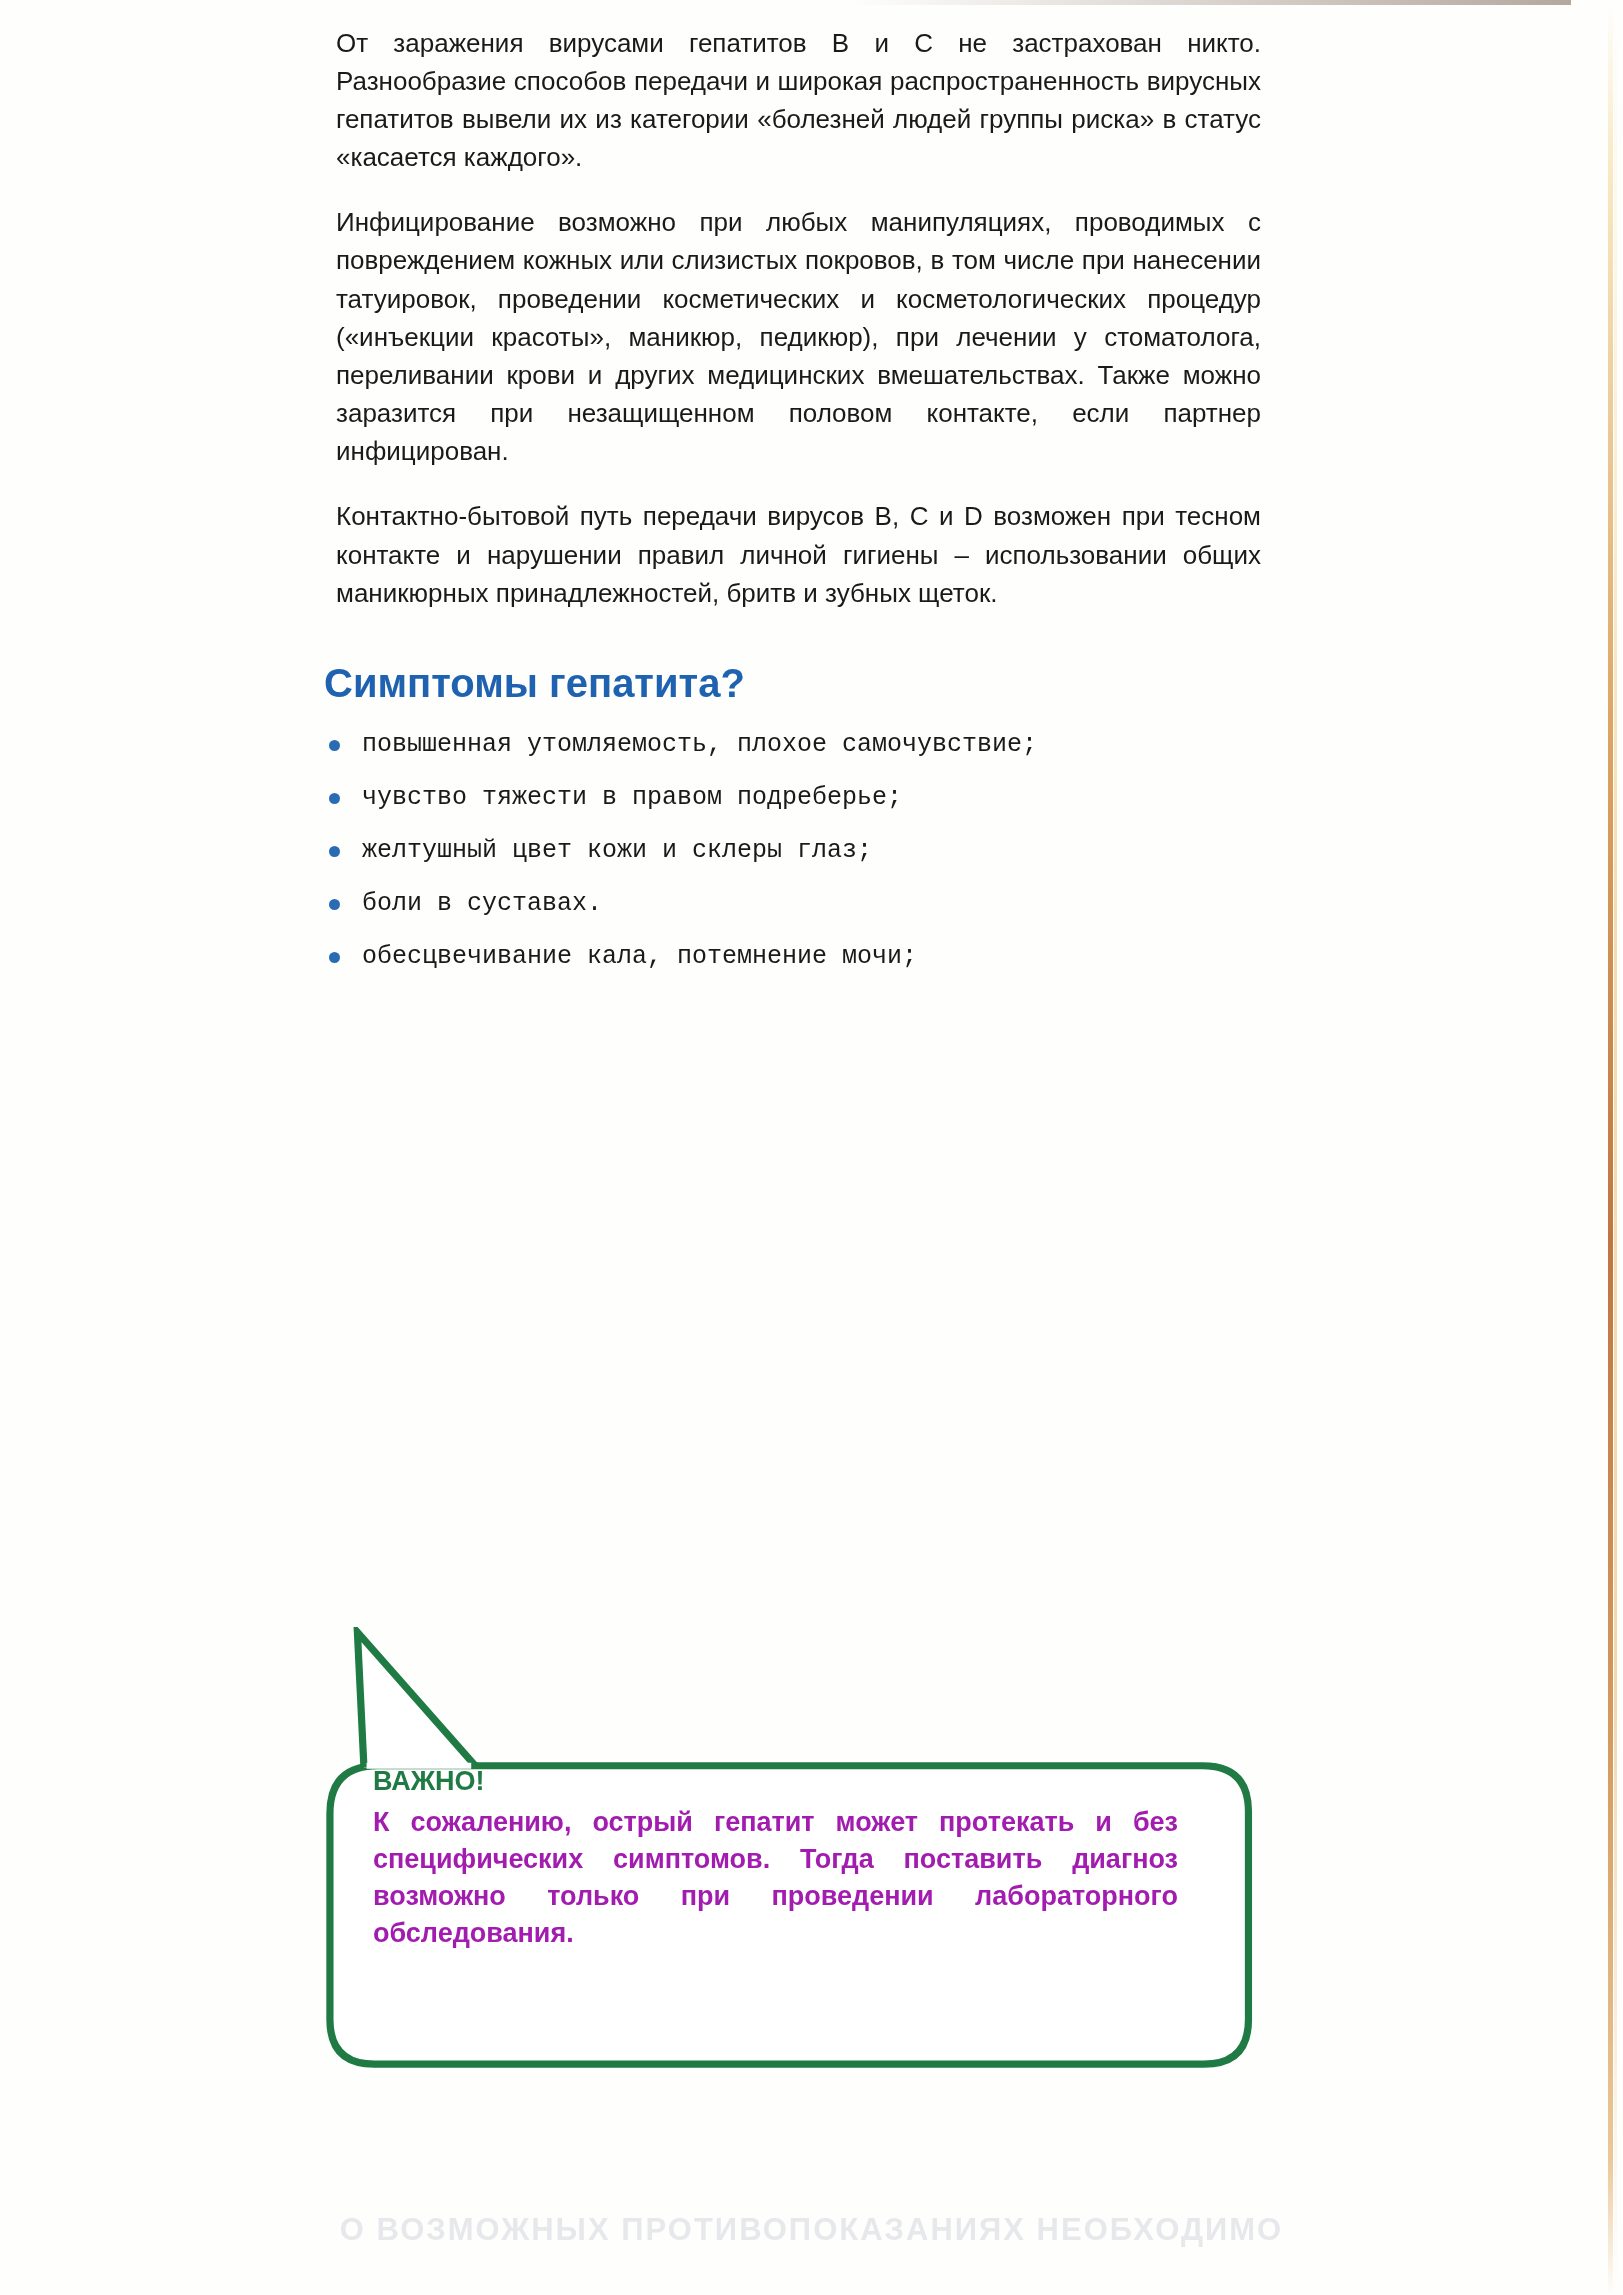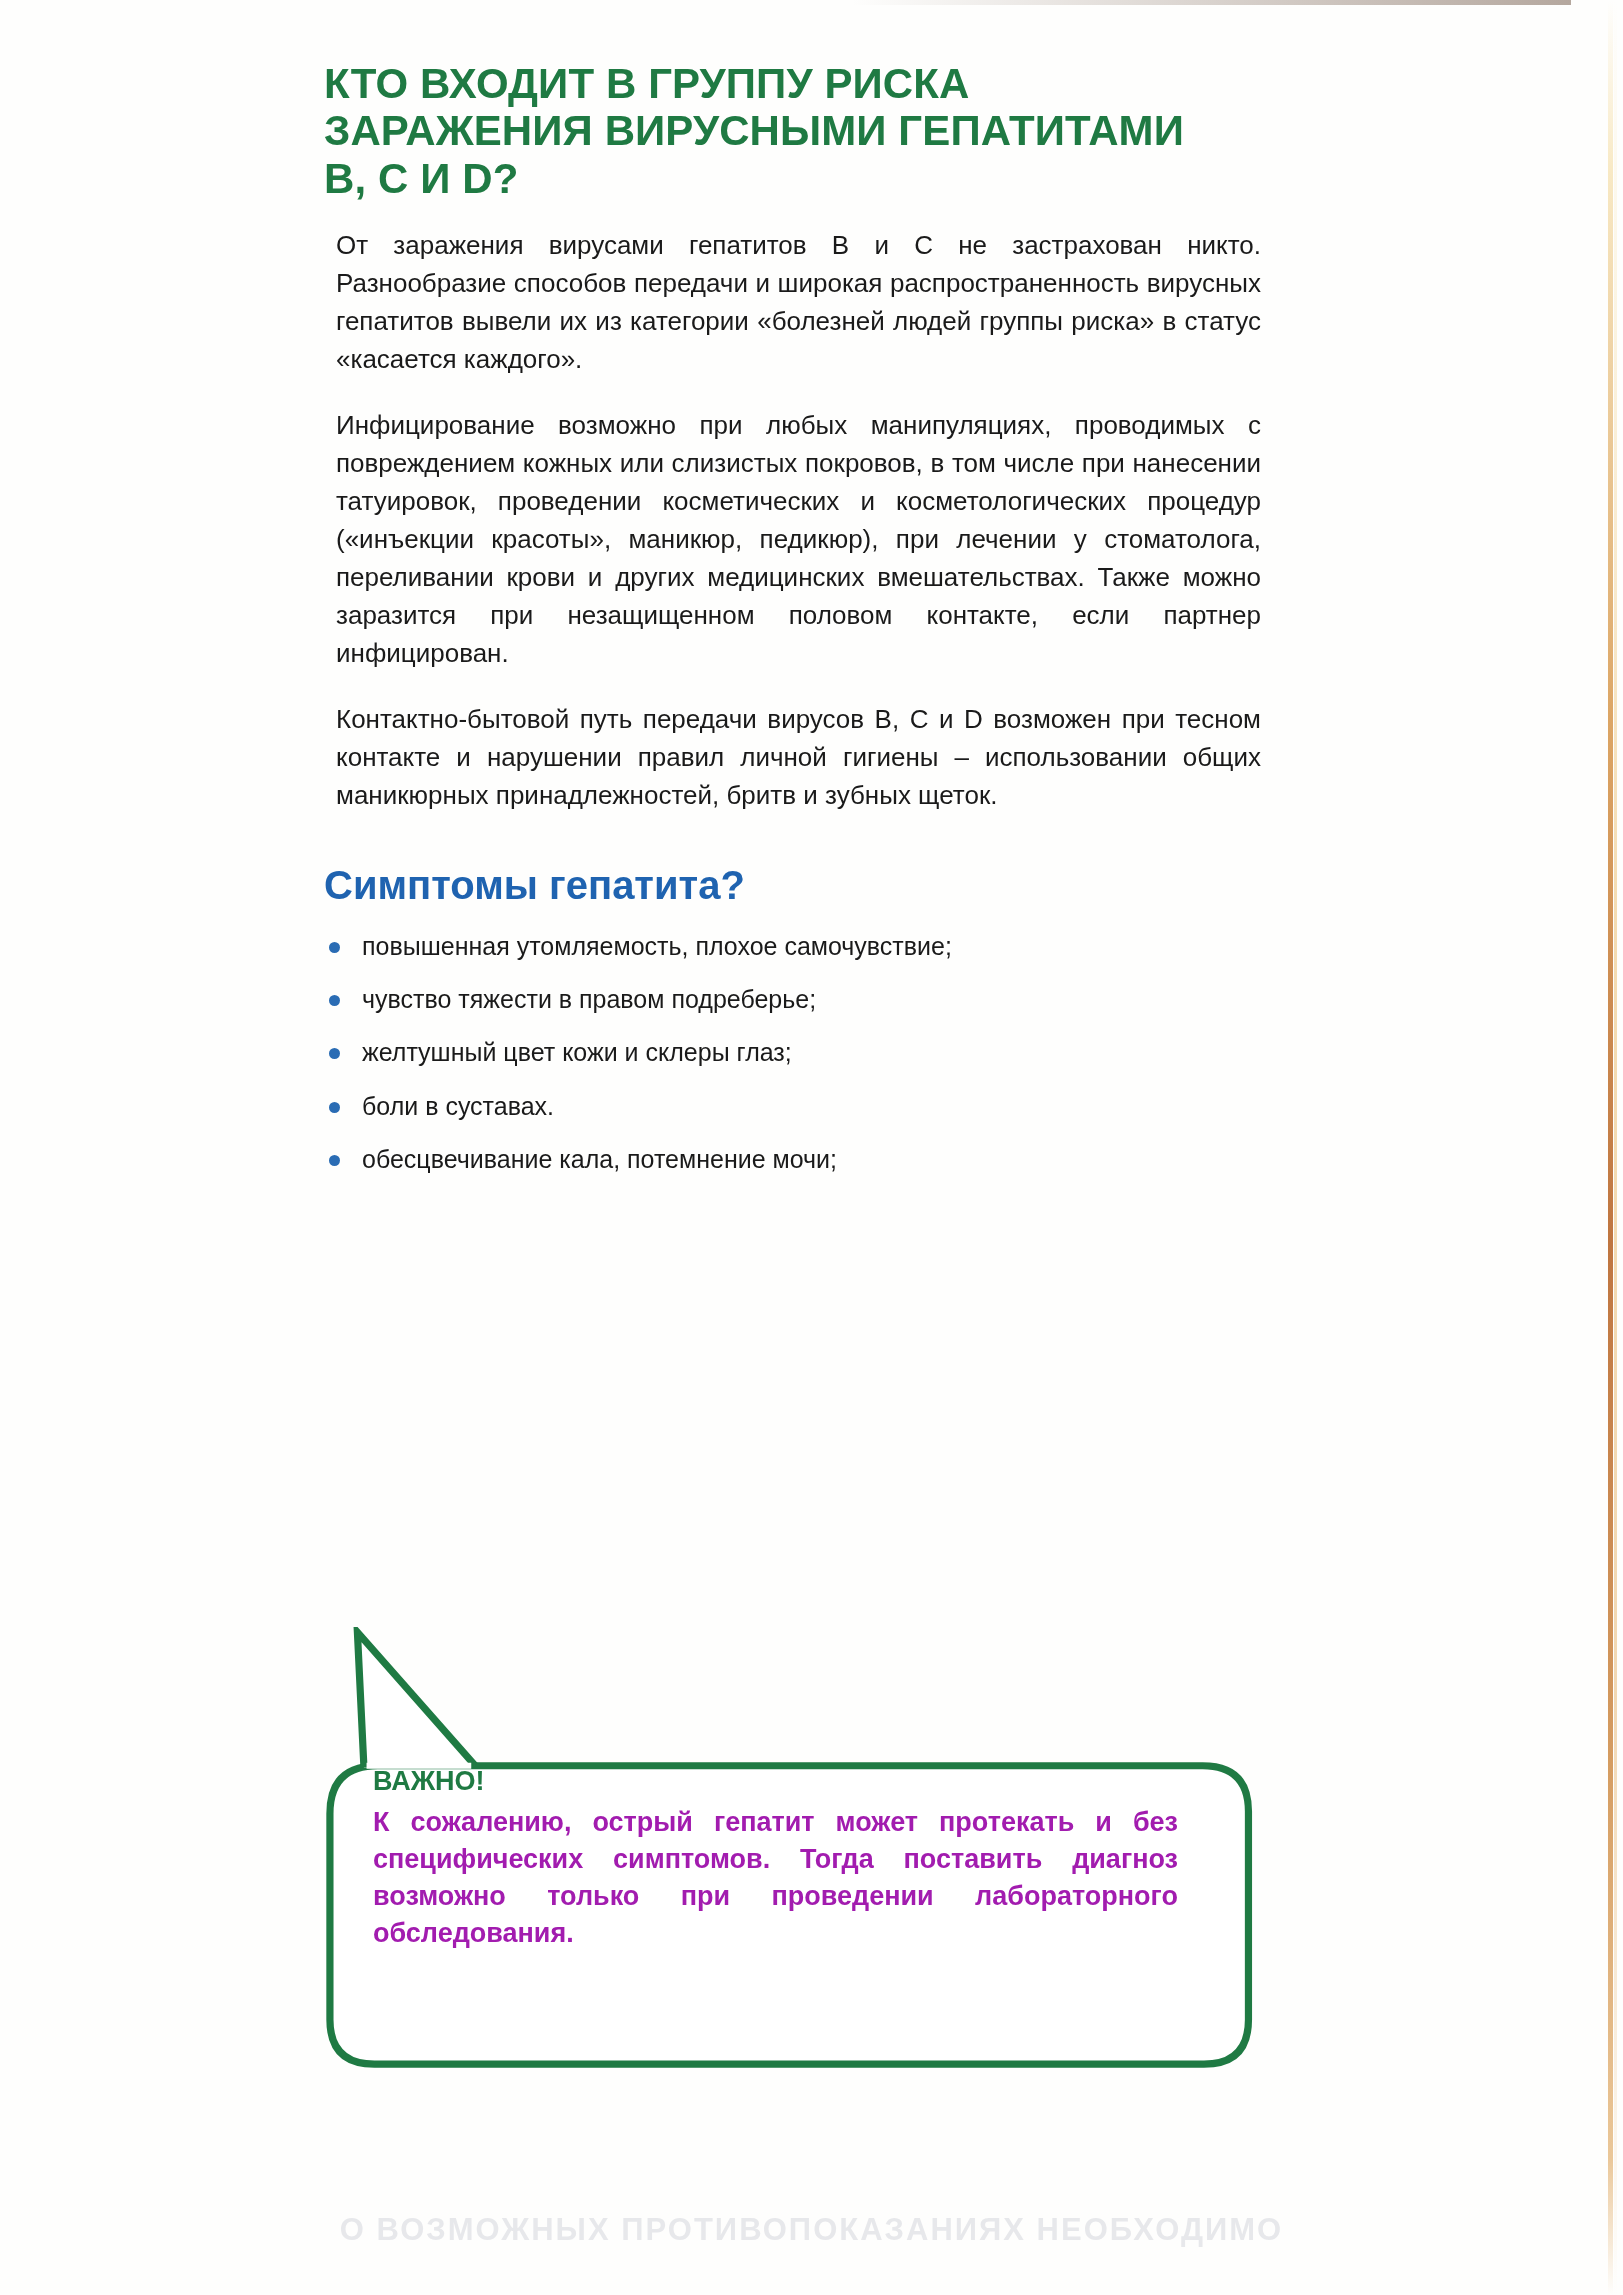--- a/index.html
+++ b/index.html
@@ -98,20 +98,21 @@
     font-size: 40px;
     line-height: 1.1;
     font-weight: 700;
   }
 
   
   .symptom-list {
     list-style: none;
     margin: 0;
     padding: 22px 0 0 0;
+    font-family: Liberation Mono, monospace;
   }
   .symptom-item {
     position: relative;
     padding-left: 38px;
     margin-bottom: 17.7px;
     color: #1a1a1a;
     font-size: 25px;
     line-height: 1.42;
     max-width: 772px;
   }
@@ -182,21 +183,20 @@
 <body>
 
 <div class="page">
 
   <div class="page-top-shadow"></div>
   <div class="page-edge-strip"></div>
   <div class="page-edge-strip2"></div>
 
   <div class="content">
 
-    <h1 class="main-heading">КТО ВХОДИТ В ГРУППУ РИСКА ЗАРАЖЕНИЯ ВИРУСНЫМИ ГЕПАТИТАМИ B, C И D?</h1>
 
     <p class="body-para first">От заражения вирусами гепатитов B и C не застрахован никто. Разнообразие способов передачи и широкая распространенность вирусных гепатитов вывели их из категории «болезней людей группы риска» в статус «касается каждого».</p>
 
     <p class="body-para p2">Инфицирование возможно при любых манипуляциях, проводимых с повреждением кожных или слизистых покровов, в том числе при нанесении татуировок, проведении косметических и косметологических процедур («инъекции красоты», маникюр, педикюр), при лечении у стоматолога, переливании крови и других медицинских вмешательствах. Также можно заразится при незащищенном половом контакте, если партнер инфицирован.</p>
 
     <p class="body-para p3">Контактно-бытовой путь передачи вирусов B, C и D возможен при тесном контакте и нарушении правил личной гигиены – использовании общих маникюрных принадлежностей, бритв и зубных щеток.</p>
 
     <h2 class="sub-heading">Симптомы гепатита?</h2>
 
     <ul class="symptom-list">

